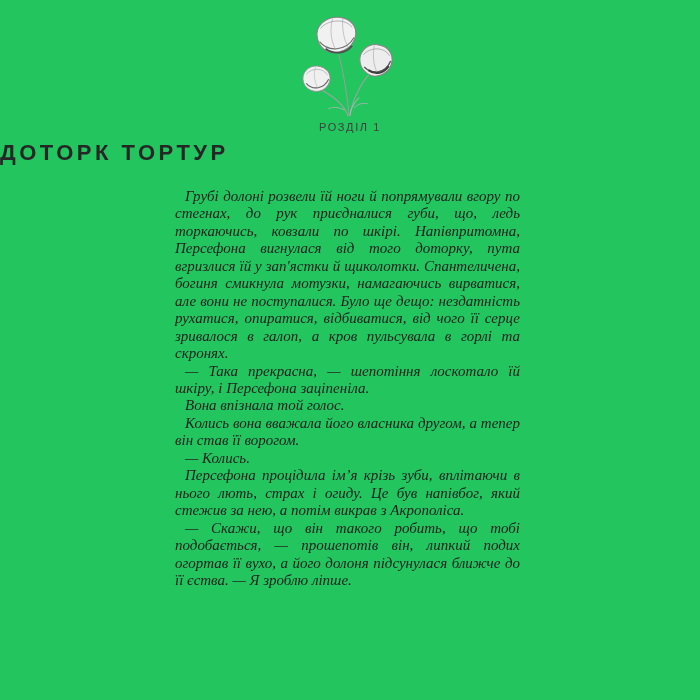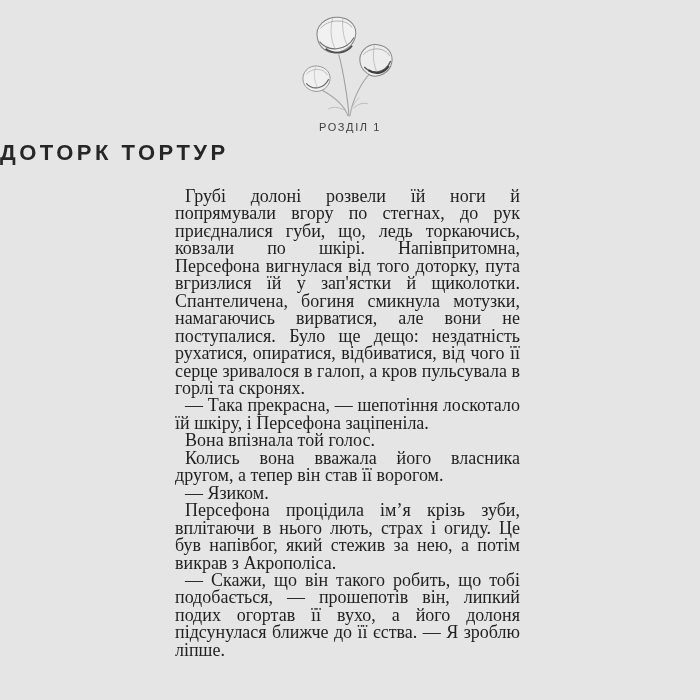--- a/index.html
+++ b/index.html
@@ -5,21 +5,21 @@
   * { margin: 0; padding: 0; box-sizing: border-box; }
   html, body { width: 700px; height: 700px; }
   body {
     background: #ffffff;
     font-family: "Liberation Serif", serif;
   }
   .page {
     position: relative;
     width: 700px;
     height: 700px;
-    background: #e5e5e5;
+    background: #22c55e;
     overflow: hidden;
   }
   .illustration {
     position: absolute;
     top: 10px;
     left: 50%;
     transform: translateX(-50%);
     width: 122px;
     height: 108px;
   }
@@ -44,24 +44,25 @@
     font-size: 22px;
     font-weight: 700;
     letter-spacing: 3.5px;
     color: #262626;
   }
   .body-text {
     position: absolute;
     left: 175px;
     top: 188px;
     width: 345px;
-    font-size: 18px;
+    font-size: 15px;
     line-height: 17.45px;
     text-align: justify;
     color: #1f1f1f;
+    font-style: italic;
   }
   .para { text-indent: 10px; }
   .page-number {
     position: absolute;
     top: 663px;
     left: 0;
     width: 100%;
     text-align: center;
     font-family: "Liberation Sans", sans-serif;
     font-size: 12px;
@@ -111,20 +112,20 @@
 
   <div class="chapter-label">РОЗДІЛ 1</div>
 
   <h1 class="chapter-title">ДОТОРК ТОРТУР</h1>
 
   <div class="body-text">
       <p class="para">Грубі долоні розвели їй ноги й попрямували вгору по стегнах, до рук приєдналися губи, що, ледь торкаючись, ковзали по шкірі. Напівпритомна, Персефона вигнулася від того доторку, пута вгризлися їй у зап'ястки й щиколотки. Спантеличена, богиня смикнула мотузки, намагаючись вирватися, але вони не поступалися. Було ще дещо: нездатність рухатися, опиратися, відбиватися, від чого її серце зривалося в галоп, а кров пульсувала в горлі та скронях.</p>
       <p class="para">— Така прекрасна, — шепотіння лоскотало їй шкіру, і Персефона заціпеніла.</p>
       <p class="para">Вона впізнала той голос.</p>
       <p class="para">Колись вона вважала його власника другом, а тепер він став її ворогом.</p>
-      <p class="para">— Язиком.</p>
+      <p class="para">— Колись.</p>
       <p class="para">Персефона процідила ім’я крізь зуби, вплітаючи в нього лють, страх і огиду. Це був напівбог, який стежив за нею, а потім викрав з Акрополіса.</p>
       <p class="para">— Скажи, що він такого робить, що тобі подобається, — прошепотів він, липкий подих огортав її вухо, а його долоня підсунулася ближче до її єства. — Я зроблю ліпше.</p>
     </div>
 
   <div class="page-number">11</div>
 
 </div>
 
 </body></html>

